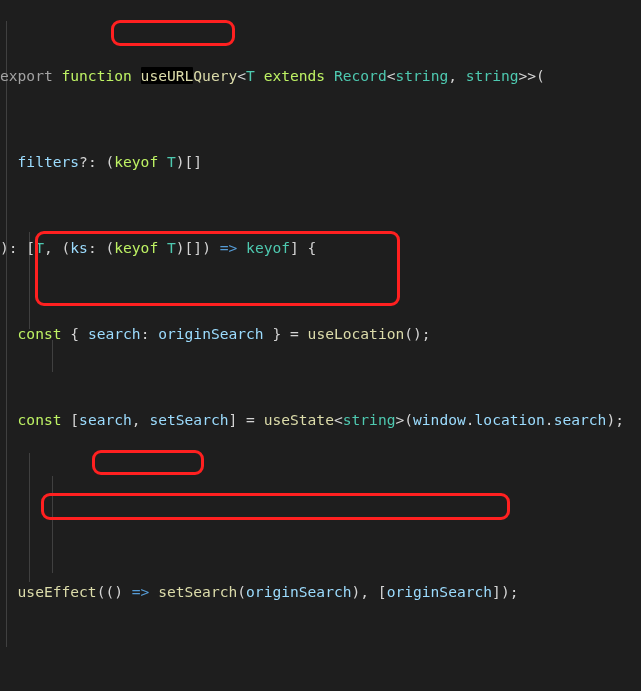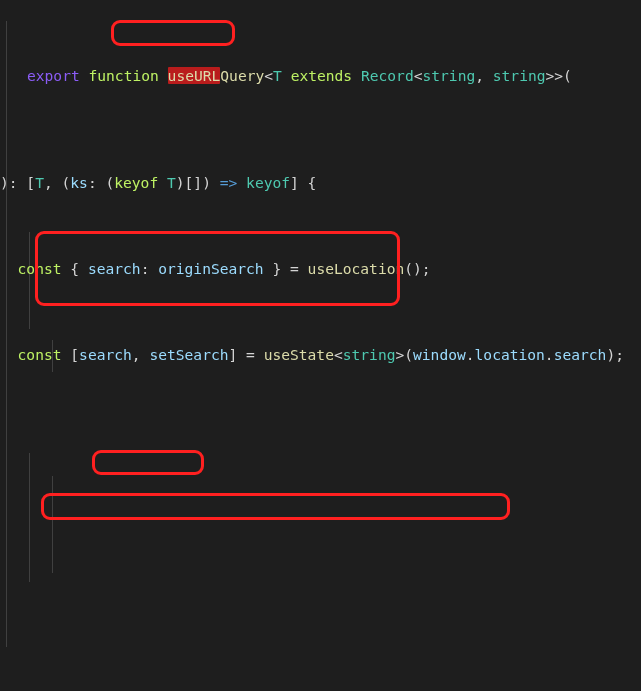--- a/index.html
+++ b/index.html
@@ -26,39 +26,39 @@
     white-space: pre;
     padding: 0;
   }
   .line {
     height: 21.5px;
     position: relative;
     white-space: pre;
     padding-left: 0px;
   }
   
-  .kw      { color: #8b5cf6; margin-left: 27px; }  
+  .kw      { color: #a3a3a3; }  
   .cst     { color: #bef264; }  
   .var     { color: #9cdcfe; }  
   .fn      { color: #dcdcaa; }  
   .type    { color: #4ec9b0; }  
   .pun     { color: #d4d4d4; }  
   .arrow   { color: #569cd6; }
 
   
   .guide {
     position: absolute;
     top: 0;
     width: 1px;
     background: #404040;
   }
 
   
   .hl-find {
-    background: #b91c1c;
+    background: #000000;
     border-radius: 1px;
   }
 
   
   .redbox {
     position: absolute;
     border: 3px solid #ff2020;
     border-radius: 9px;
     pointer-events: none;
     box-sizing: border-box;
@@ -72,29 +72,31 @@
   <div class="guide" style="left:6px; top:21px; height:626px;"></div>
   <div class="guide" style="left:29px; top:232px; height:97px;"></div>
   <div class="guide" style="left:29px; top:453px; height:129px;"></div>
   <div class="guide" style="left:52px; top:340px; height:32px;"></div>
   <div class="guide" style="left:52px; top:476px; height:97px;"></div>
 
   <div id="code">
 
     <div class="line"><span class="kw">export</span> <span class="cst">function</span> <span class="fn hl-find">useURL</span><span class="fn">Query</span><span class="pun">&lt;</span><span class="type">T</span> <span class="cst">extends</span> <span class="type">Record</span><span class="pun">&lt;</span><span class="type">string</span><span class="pun">,</span> <span class="type">string</span><span class="pun">&gt;&gt;(</span></div>
 
+    <div class="line">  <span class="var">filters</span><span class="pun">?:</span> <span class="pun">(</span><span class="cst">keyof</span> <span class="type">T</span><span class="pun">)[]</span></div>
 
     <div class="line"><span class="pun">): [</span><span class="type">T</span><span class="pun">, (</span><span class="var">ks</span><span class="pun">: (</span><span class="cst">keyof</span> <span class="type">T</span><span class="pun">)[]) </span><span class="arrow">=&gt;</span> <span class="type">keyof</span><span class="pun">] {</span></div>
 
     <div class="line">  <span class="cst">const</span> <span class="pun">{</span> <span class="var">search</span><span class="pun">:</span> <span class="var">originSearch</span> <span class="pun">} =</span> <span class="fn">useLocation</span><span class="pun">();</span></div>
 
     <div class="line">  <span class="cst">const</span> <span class="pun">[</span><span class="var">search</span><span class="pun">,</span> <span class="var">setSearch</span><span class="pun">] =</span> <span class="fn">useState</span><span class="pun">&lt;</span><span class="type">string</span><span class="pun">&gt;(</span><span class="var">window</span><span class="pun">.</span><span class="var">location</span><span class="pun">.</span><span class="var">search</span><span class="pun">);</span></div>
 
     <div class="line"> </div>
 
+    <div class="line">  <span class="fn">useEffect</span><span class="pun">(() </span><span class="arrow">=&gt;</span> <span class="fn">setSearch</span><span class="pun">(</span><span class="var">originSearch</span><span class="pun">), [</span><span class="var">originSearch</span><span class="pun">]);</span></div>
 
     <div class="line"> </div>
 
     
 
     
 
     
 
     

